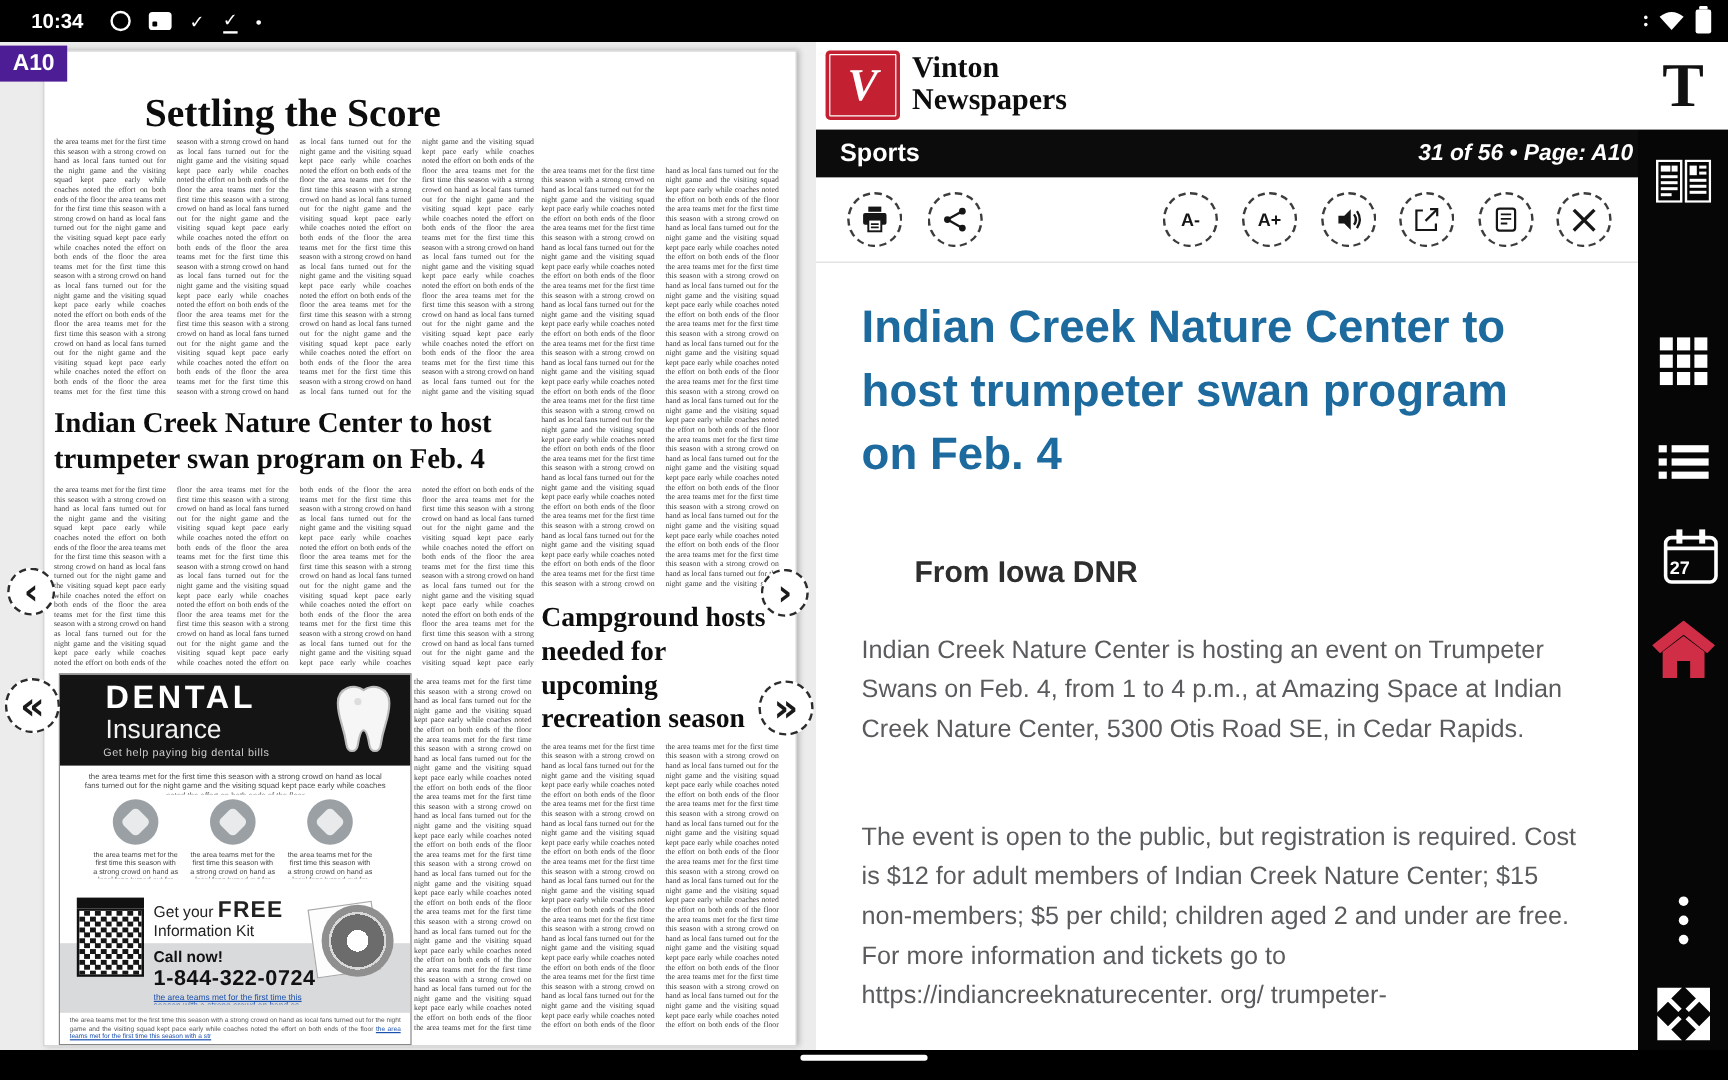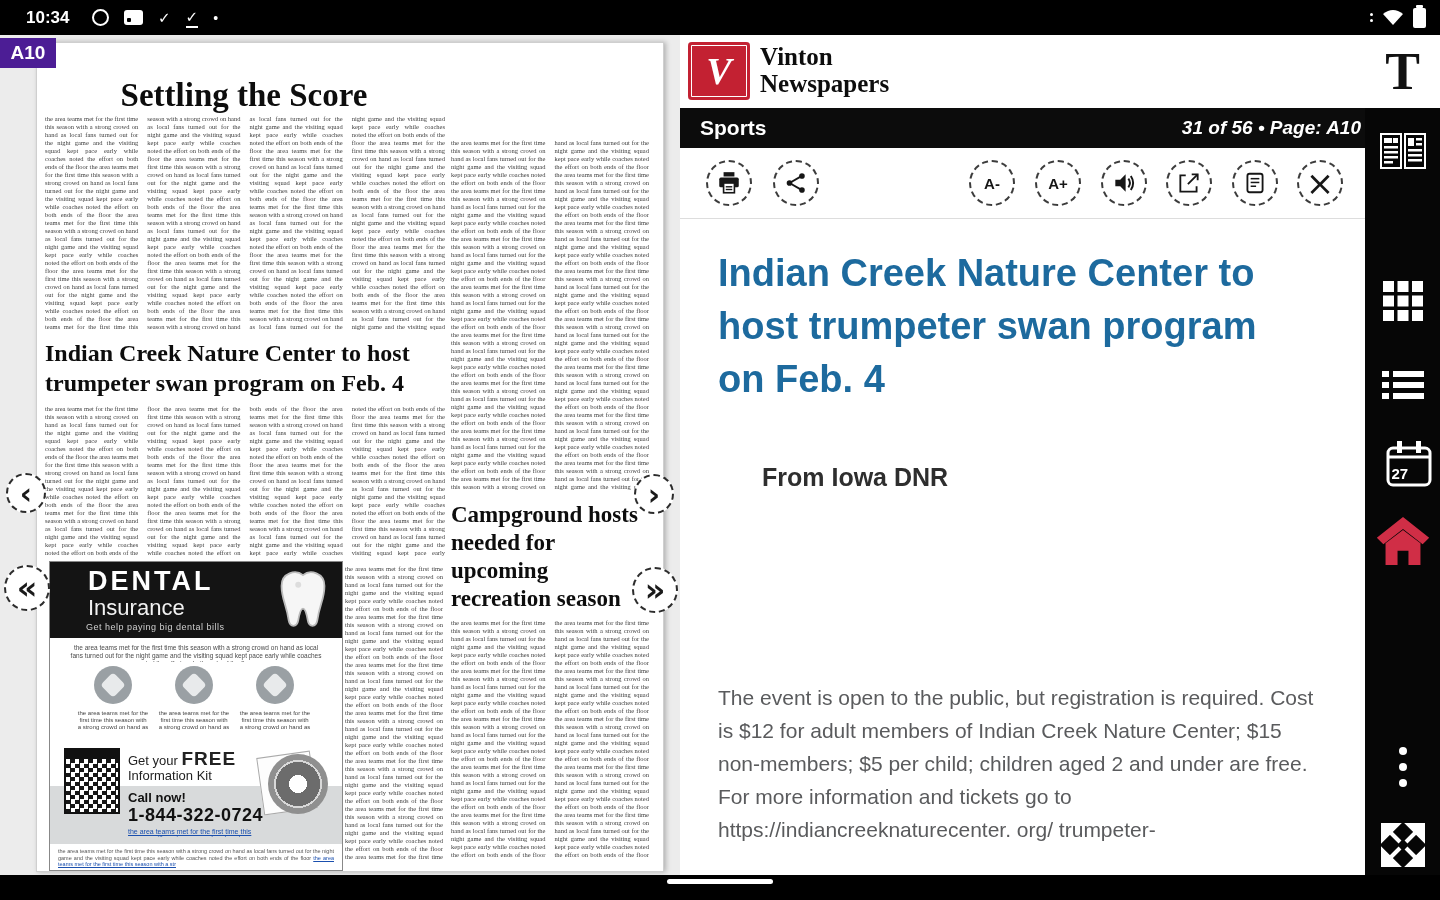--- a/index.html
+++ b/index.html
@@ -293,20 +293,21 @@
       <div class="abs iconbtn" style="left:617px;">
         <span class="xglyph">×</span>
       </div>
     </div>
 
     <div class="abs rd-divider"></div>
 
     <div class="abs rd-article">
       <div class="abs art-headline">Indian Creek Nature Center to host trumpeter swan program on Feb. 4</div>
       <div class="abs art-byline">From Iowa DNR</div>
+      <div class="abs art-para p1">Indian Creek Nature Center is hosting an event on Trumpeter Swans on Feb. 4, from 1 to 4 p.m., at Amazing Space at Indian Creek Nature Center, 5300 Otis Road SE, in Cedar Rapids.</div>
       <div class="abs art-para p2">The event is open to the public, but registration is required. Cost is $12 for adult members of Indian Creek Nature Center; $15 non-members; $5 per child; children aged 2 and under are free. For more information and tickets go to https://indiancreeknaturecenter. org/ trumpeter-</div>
 
     </div>
   </div>
 
   <div class="abs sidebar">
     <div class="abs sb-tile-t">
       <span>T</span>
     </div>
 

